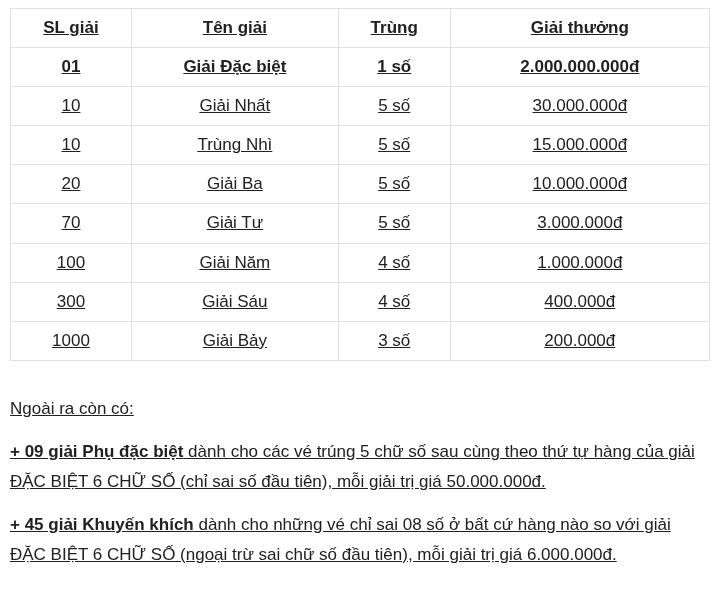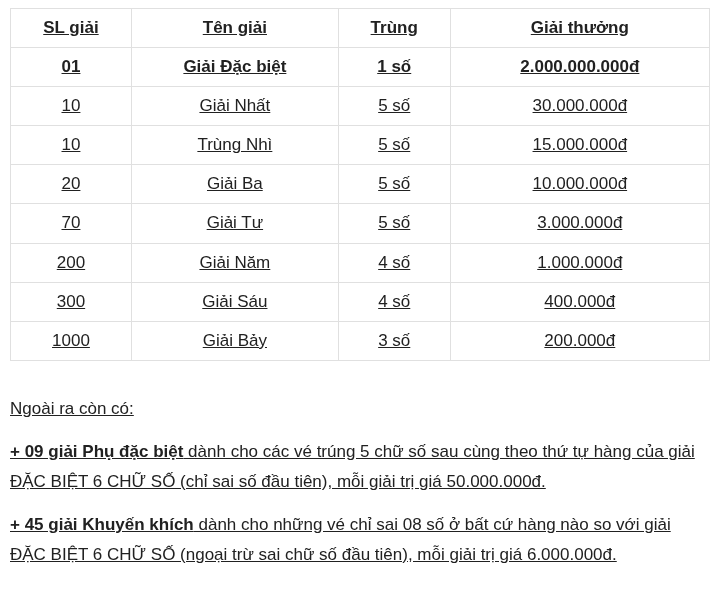--- a/index.html
+++ b/index.html
@@ -107,21 +107,21 @@
         <td>5 số</td>
         <td>10.000.000đ</td>
       </tr>
       <tr>
         <td>70</td>
         <td>Giải Tư</td>
         <td>5 số</td>
         <td>3.000.000đ</td>
       </tr>
       <tr>
-        <td>200</td>
+        <td>100</td>
         <td>Giải Năm</td>
         <td>4 số</td>
         <td>1.000.000đ</td>
       </tr>
       <tr>
         <td>300</td>
         <td>Giải Sáu</td>
         <td>4 số</td>
         <td>400.000đ</td>
       </tr>

